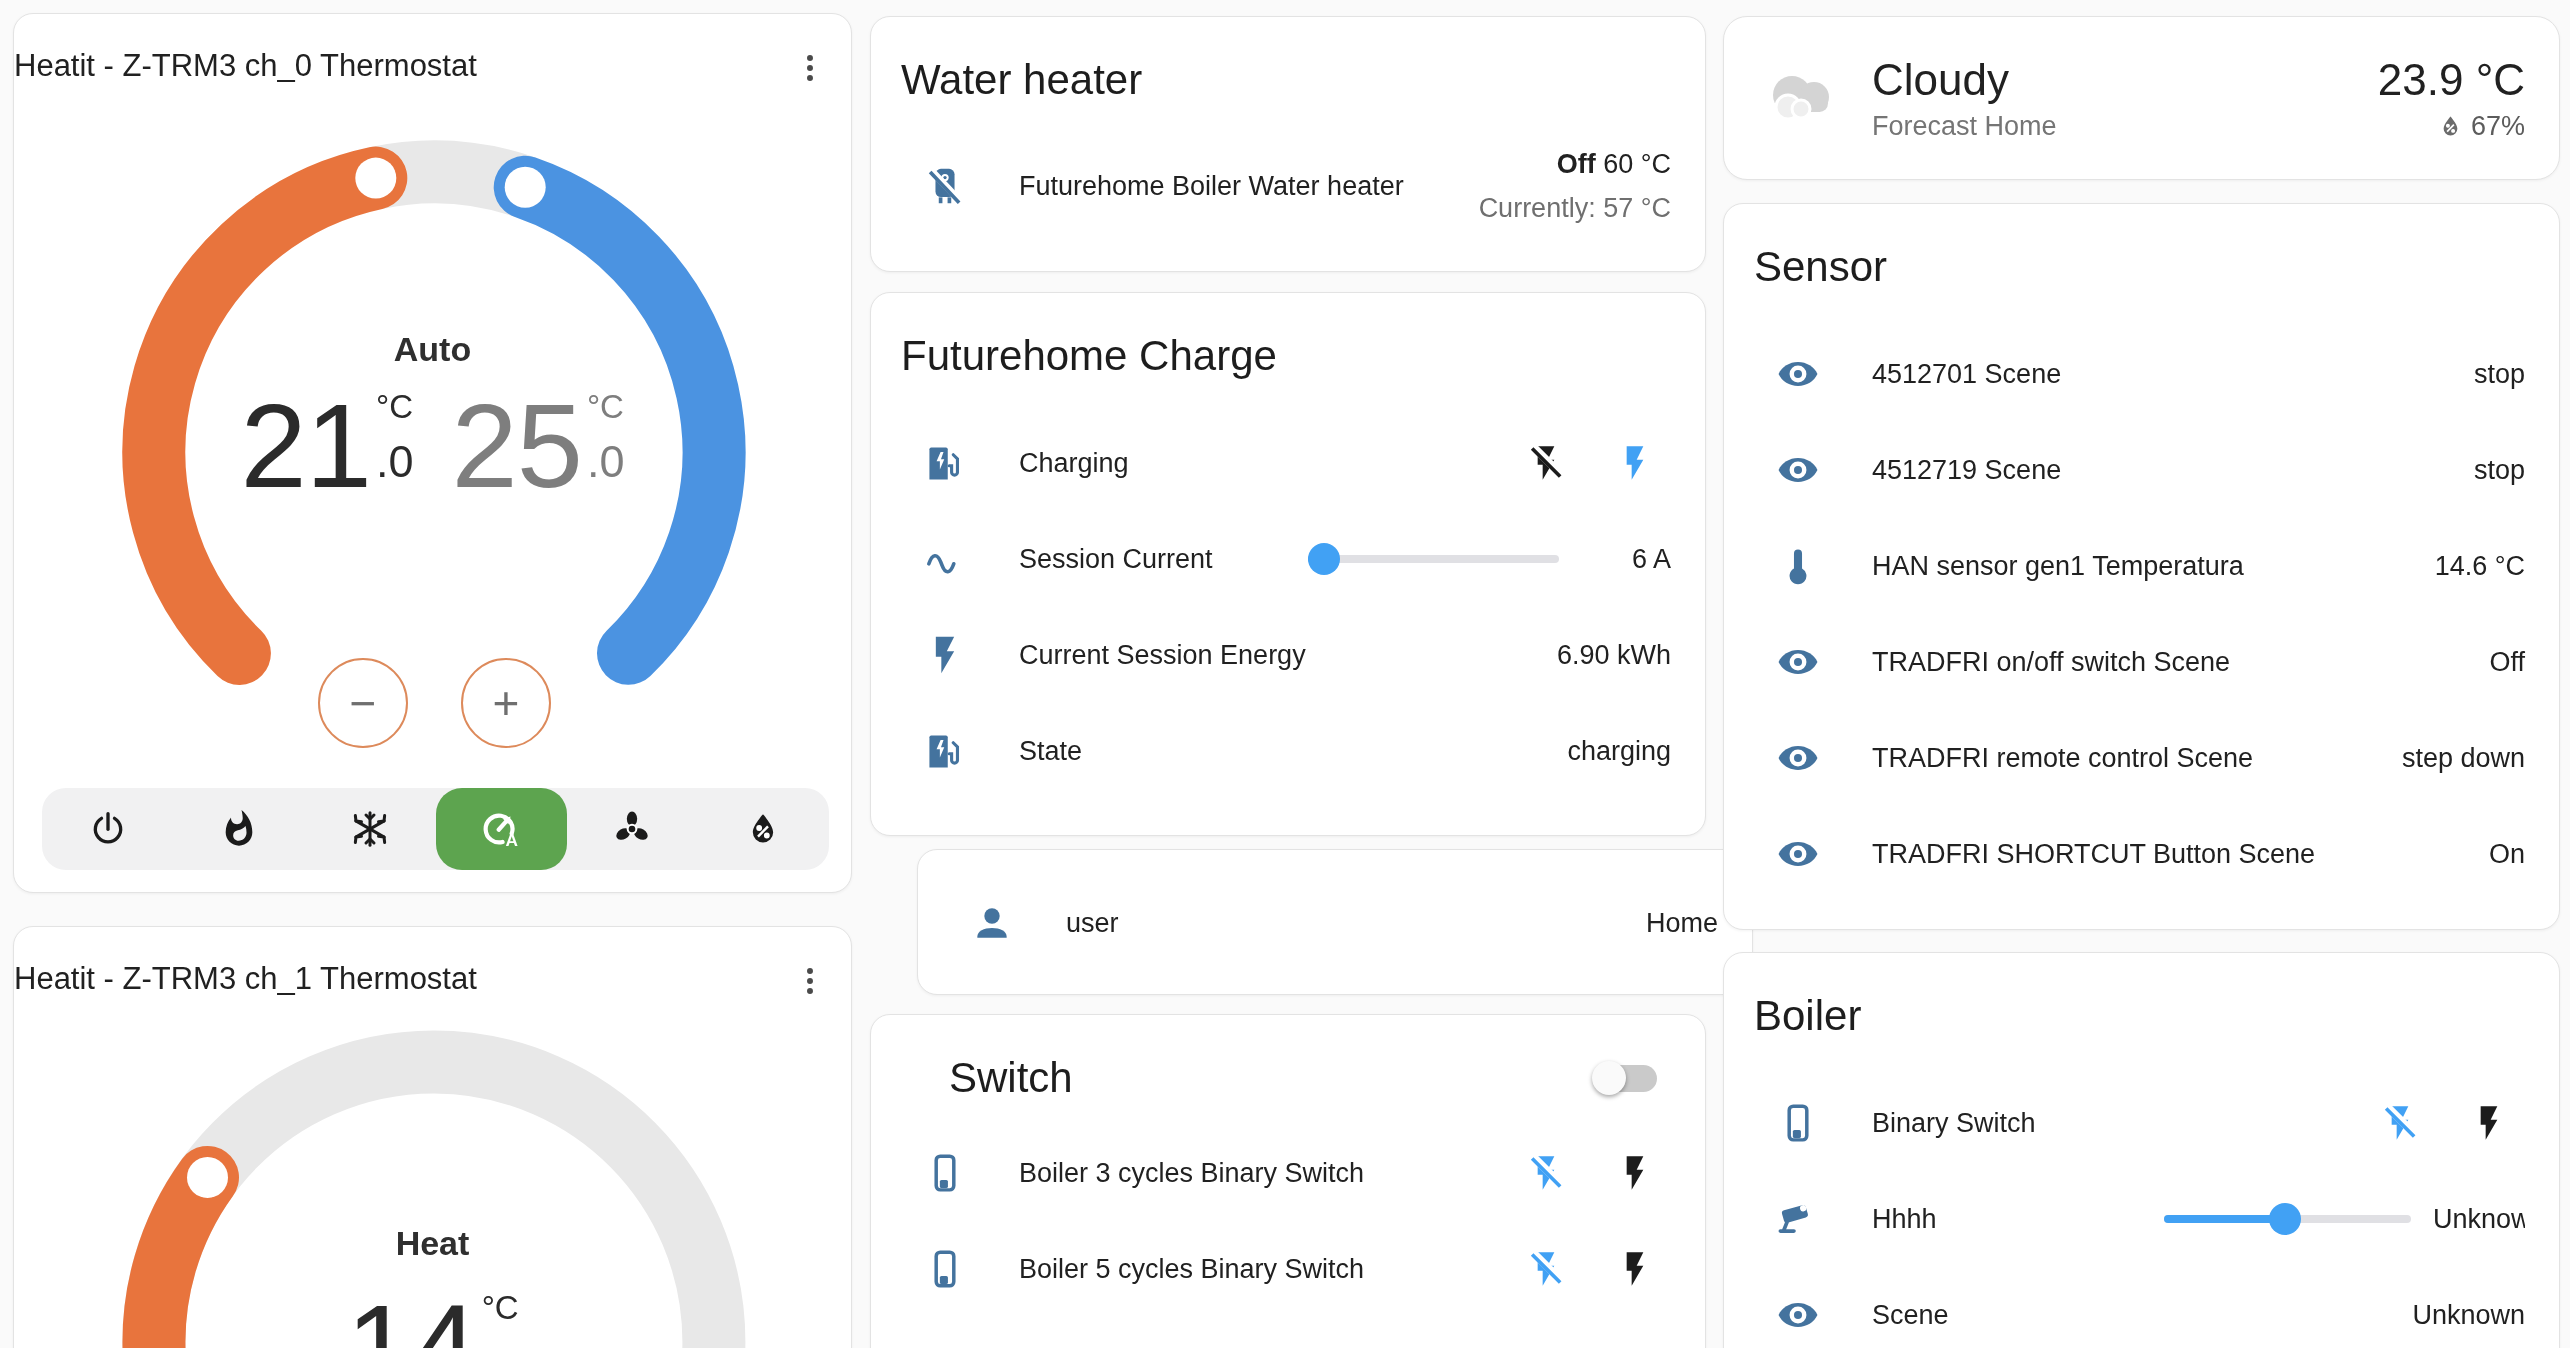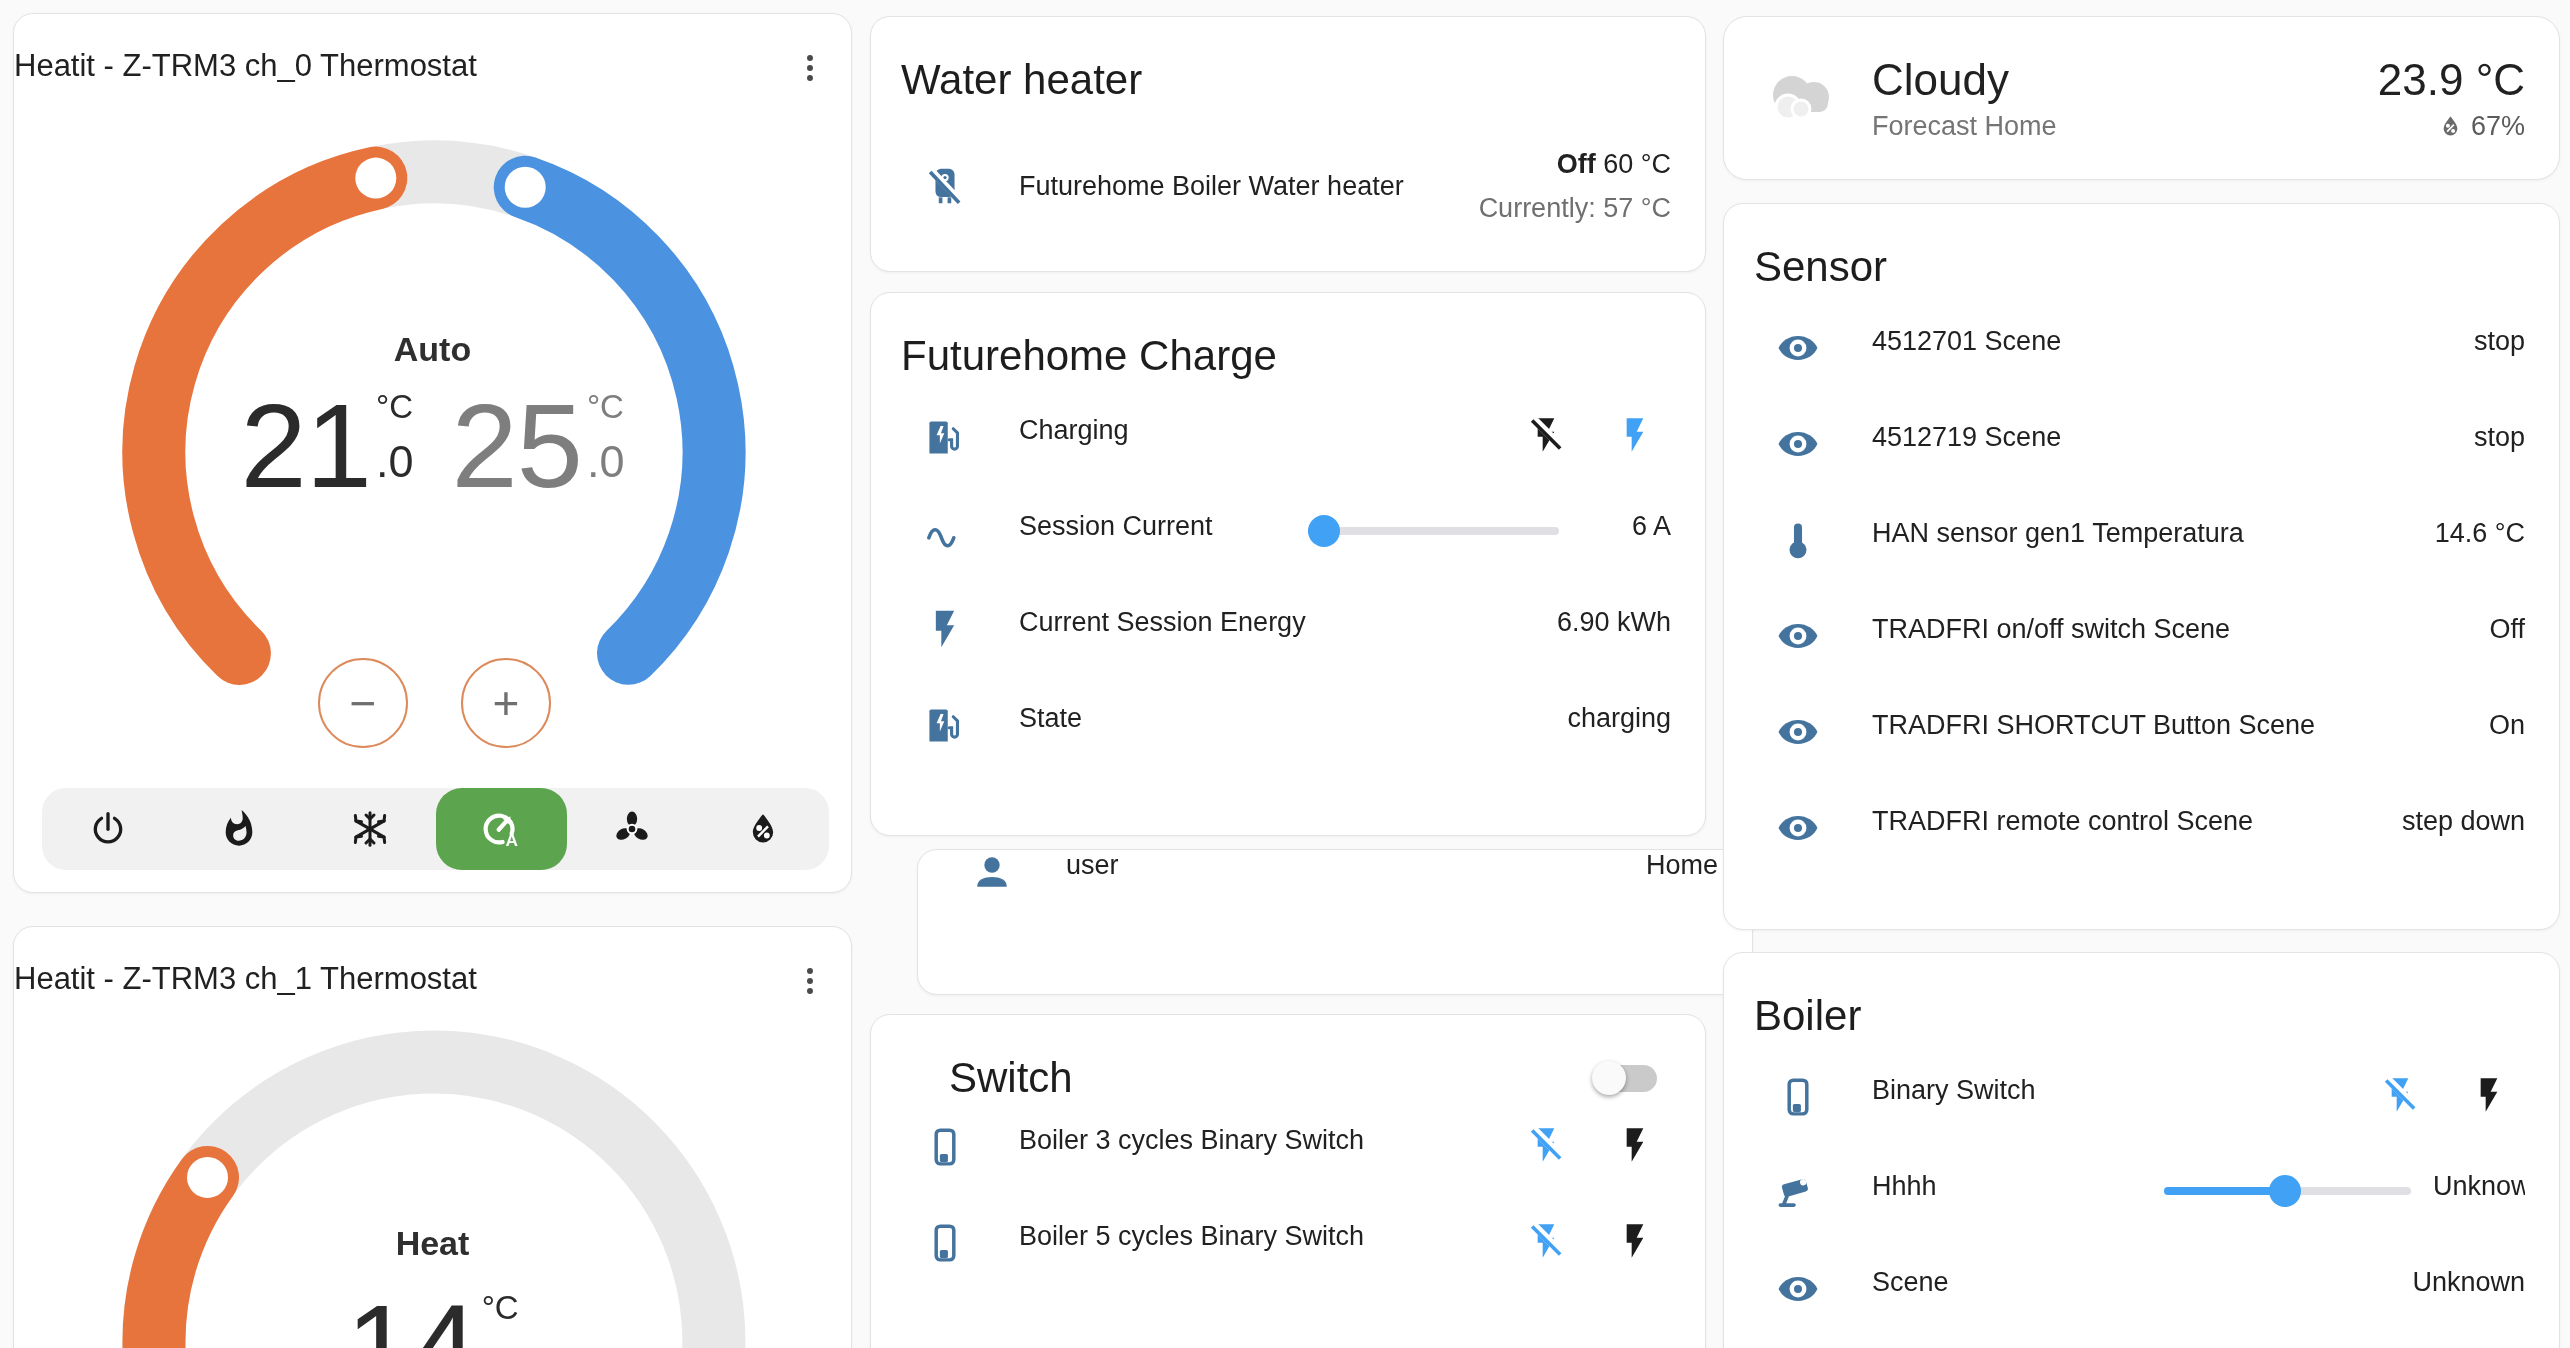--- a/index.html
+++ b/index.html
@@ -18,21 +18,21 @@
   #c-charge{left:870px;top:292px;width:836px;height:544px;}
   #c-user{left:870px;top:849px;width:836px;height:146px;margin-left:47px;}
   #c-switch{left:870px;top:1014px;width:836px;height:560px;}
   #c-weather{left:1723px;top:16px;width:837px;height:164px;border-radius:24px;}
   #c-sensor{left:1723px;top:203px;width:837px;height:727px;}
   #c-boiler{left:1723px;top:952px;width:837px;height:560px;}
 
   
   .ha-title{font-size:42px;line-height:54px;color:#1d1d1d;padding:36px 34px 0 30px;font-weight:400;}
   .rows{margin-top:32px;}
-  .hrow{height:96px;display:flex;align-items:flex-start;padding:0 34px 0 30px;}
+  .hrow{height:96px;display:flex;align-items:center;padding:0 34px 0 30px;}
   .row-ic{width:44px;height:44px;margin-left:22px;flex:none;color:#44739e;}
   .row-ic svg{width:44px;height:44px;display:block;}
   .row-label{margin-left:52px;font-size:27px;color:#212121;white-space:nowrap;}
   .row-val{margin-left:auto;font-size:27px;color:#212121;text-align:right;white-space:nowrap;}
   .row-actions{margin-left:auto;display:flex;gap:49px;margin-right:16px;align-items:center;}
   .act-ic{width:40px;height:40px;}
   .act-ic svg{width:40px;height:40px;display:block;}
   .ic-black{color:#1c1c1c;}
   .ic-blue{color:#41a1f4;}
 
@@ -500,31 +500,31 @@
         </span>
       <span class="row-label">TRADFRI on/off switch Scene</span>
       <span class="row-val">Off</span>
     </div>
     <div class="hrow">
       <span class="row-ic">
           <svg>
             <use href="#i-eye"></use>
           </svg>
         </span>
+      <span class="row-label">TRADFRI remote control Scene</span>
+      <span class="row-val">step down</span>
+    </div>
+    <div class="hrow">
+      <span class="row-ic">
+          <svg>
+            <use href="#i-eye"></use>
+          </svg>
+        </span>
       <span class="row-label">TRADFRI SHORTCUT Button Scene</span>
       <span class="row-val">On</span>
-    </div>
-    <div class="hrow">
-      <span class="row-ic">
-          <svg>
-            <use href="#i-eye"></use>
-          </svg>
-        </span>
-      <span class="row-label">TRADFRI remote control Scene</span>
-      <span class="row-val">step down</span>
     </div>
   </div>
 </div>
 
 <div class="card" id="c-boiler">
   <div class="ha-title">Boiler</div>
   <div class="rows">
     <div class="hrow">
       <span class="row-ic">
           <svg>

